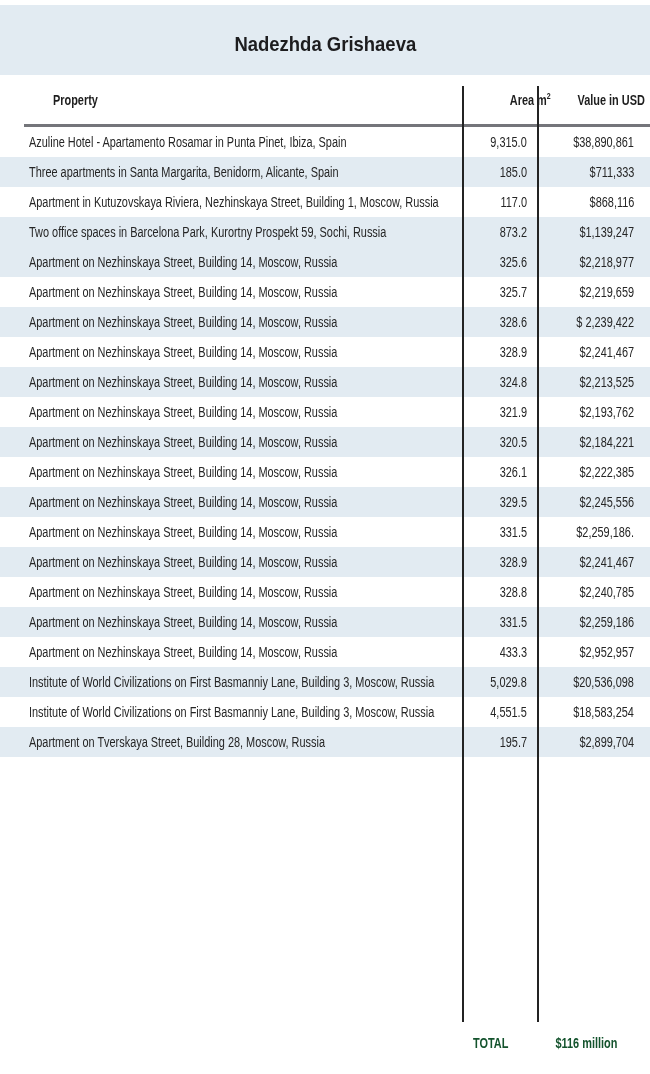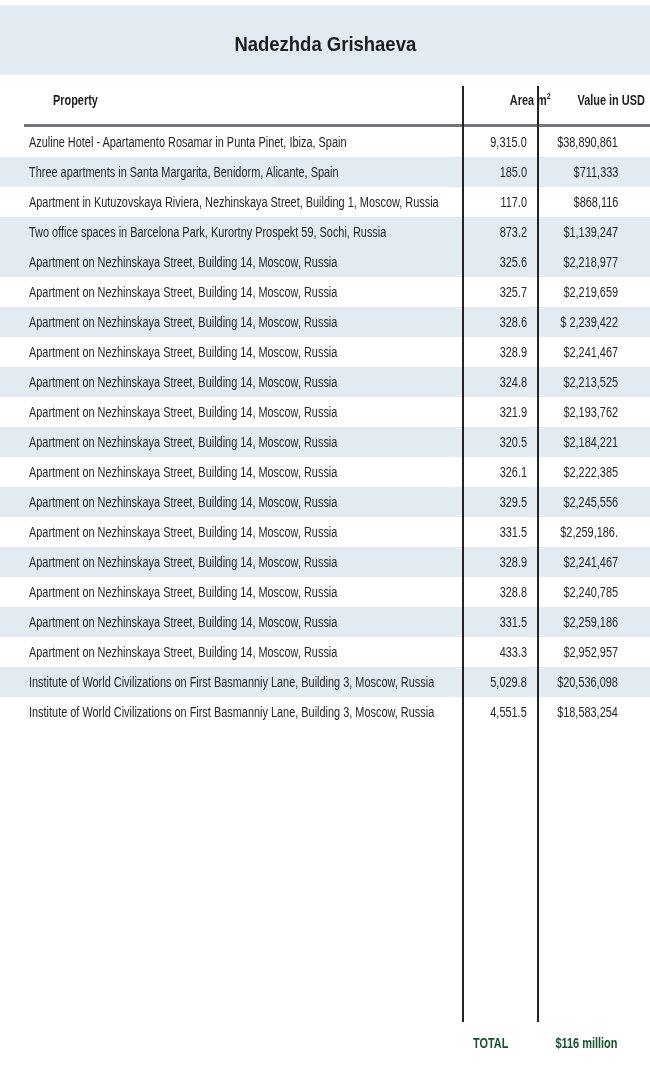--- a/index.html
+++ b/index.html
@@ -20,21 +20,21 @@
   .title {
     font-size: 21px; font-weight: bold; color: #1d1d1f;
     white-space: nowrap; display: inline-block;
     transform: scaleX(0.88); transform-origin: center center;
     padding-top: 7px;
   }
 
   
   .c-prop { width: 463px; box-sizing: border-box; padding-left: 29px; text-align: left; }
   .c-area { width: 75px;  box-sizing: border-box; padding-right: 11px; text-align: right; }
-  .c-val  { width: 112px; box-sizing: border-box; padding-right: 32px; text-align: right; }
+  .c-val  { width: 112px; box-sizing: border-box; padding-right: 16px; text-align: right; }
 
   
   .t { display: inline-block; white-space: nowrap; transform: scaleX(0.78); }
   .c-prop .t { transform-origin: left center; }
   .c-area .t, .c-val .t { transform-origin: right center; }
 
   
   .thead {
     position: absolute; left: 0; top: 75px; width: 650px; height: 52px;
     box-sizing: border-box; border-bottom: 3px solid #74757a;
@@ -207,20 +207,25 @@
     <div class="c-area"><span class="t">5,029.8</span></div>
     <div class="c-val"><span class="t">$20,536,098</span></div>
   </div>
 
   <div class="row">
     <div class="c-prop"><span class="t">Institute of World Civilizations on First Basmanniy Lane, Building 3, Moscow, Russia</span></div>
     <div class="c-area"><span class="t">4,551.5</span></div>
     <div class="c-val"><span class="t">$18,583,254</span></div>
   </div>
 
+  <div class="row stripe">
+    <div class="c-prop"><span class="t">Apartment on Tverskaya Street, Building 28, Moscow, Russia</span></div>
+    <div class="c-area"><span class="t">195.7</span></div>
+    <div class="c-val"><span class="t">$2,899,704</span></div>
+  </div>
 </div>
 
   <div class="total-row">
     <div class="c-prop"></div>
     <div class="c-area">
       <span class="t">TOTAL</span>
     </div>
     <div class="c-val">
       <span class="t">$116 million</span>
     </div>

